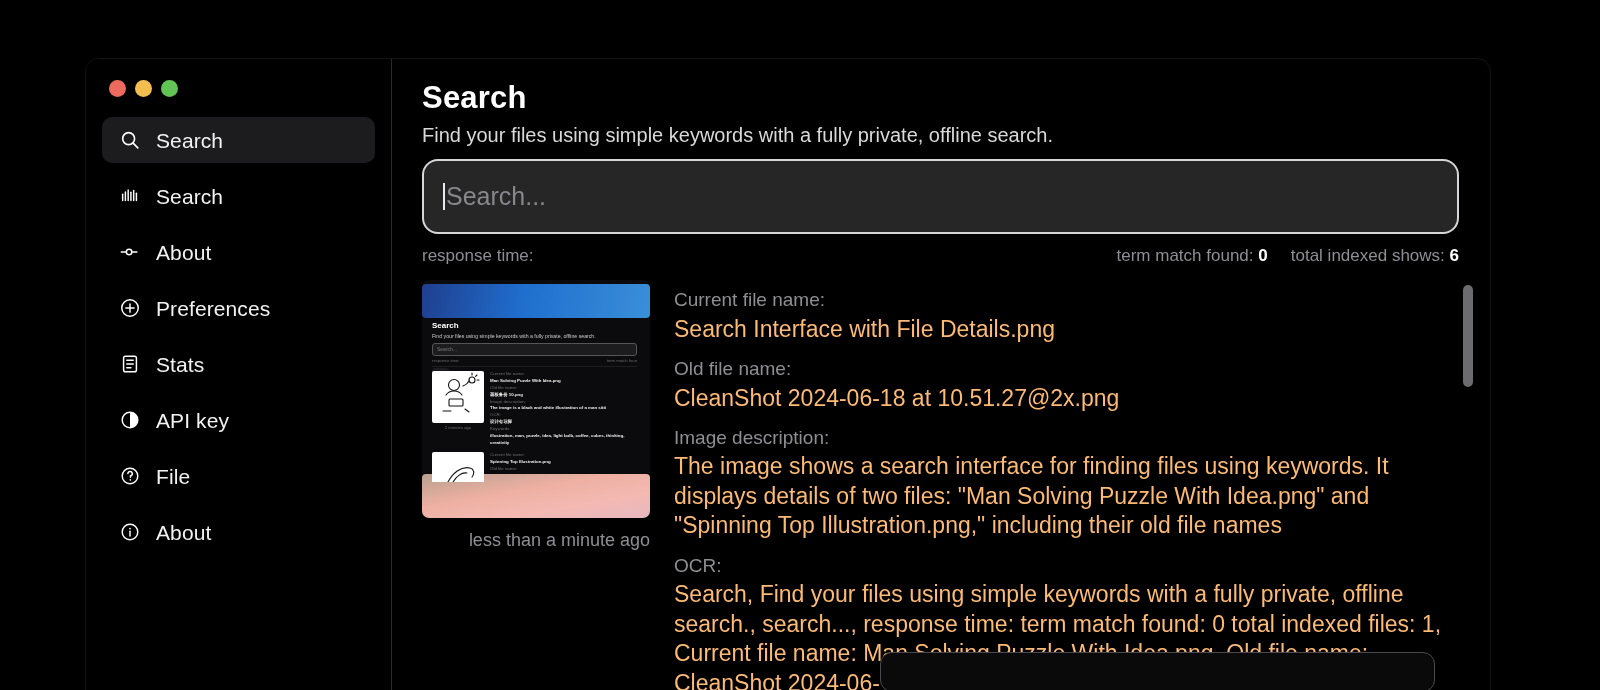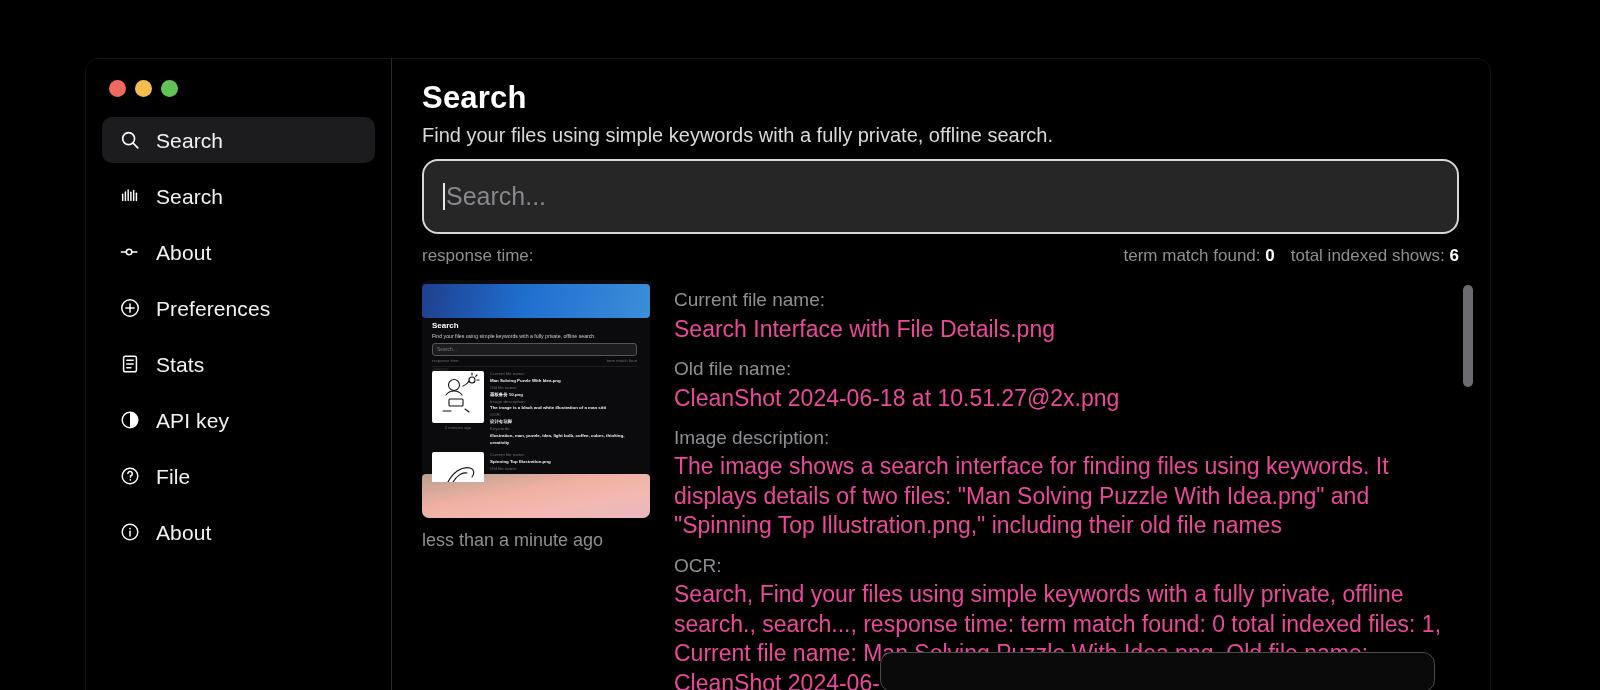--- a/index.html
+++ b/index.html
@@ -117,21 +117,21 @@
 
   .status-row {
     width: 1037px;
     margin-top: 12px;
     display: flex;
     align-items: baseline;
     justify-content: space-between;
     font-size: 17px;
     color: #8e8e93;
   }
-  .status-right { display: flex; gap: 16px; }
+  .status-right { display: flex; gap: 23px; }
   .status-right b { color: #ffffff; font-weight: bold; }
 
   
   .results {
     margin-top: 14px;
     width: 1045px;
     height: 400px;
     display: flex;
     gap: 24px;
     position: relative;
@@ -181,32 +181,32 @@
   .ti-k { color: #6e6e73; }
   .ti-v { color: #f2f2f2; font-weight: bold; }
   .ti-ago { font-size: 4.2px; color: #6e6e73; text-align: center; width: 52px; margin-top: 2px; }
   .ti-sidebar-chip {
     position: absolute; left: 0; top: 48px; width: 17px; height: 20px;
     background: #1c1c1e; border-radius: 3px;
   }
 
   .thumb-caption {
     margin-top: 12px;
-    text-align: left;
+    text-align: right;
     font-size: 18px;
     color: #8e8e93;
   }
 
   .detail-col { flex: 1 1 auto; padding-top: 6px; min-width: 0; }
   .field { margin-bottom: 2px; }
   .field-label {
     font-size: 19px; color: #8e8e93; line-height: 1.5;
   }
   .field-value {
-    font-size: 23px; color: #ec4899; line-height: 1.28;
+    font-size: 23px; color: #fdba74; line-height: 1.28;
     margin-bottom: 11px;
   }
   .field-value.multiline { line-height: 1.28; }
 
   
   .scroll-track {
     position: absolute;
     right: -8px; top: 0;
     width: 14px; height: 400px;
   }

